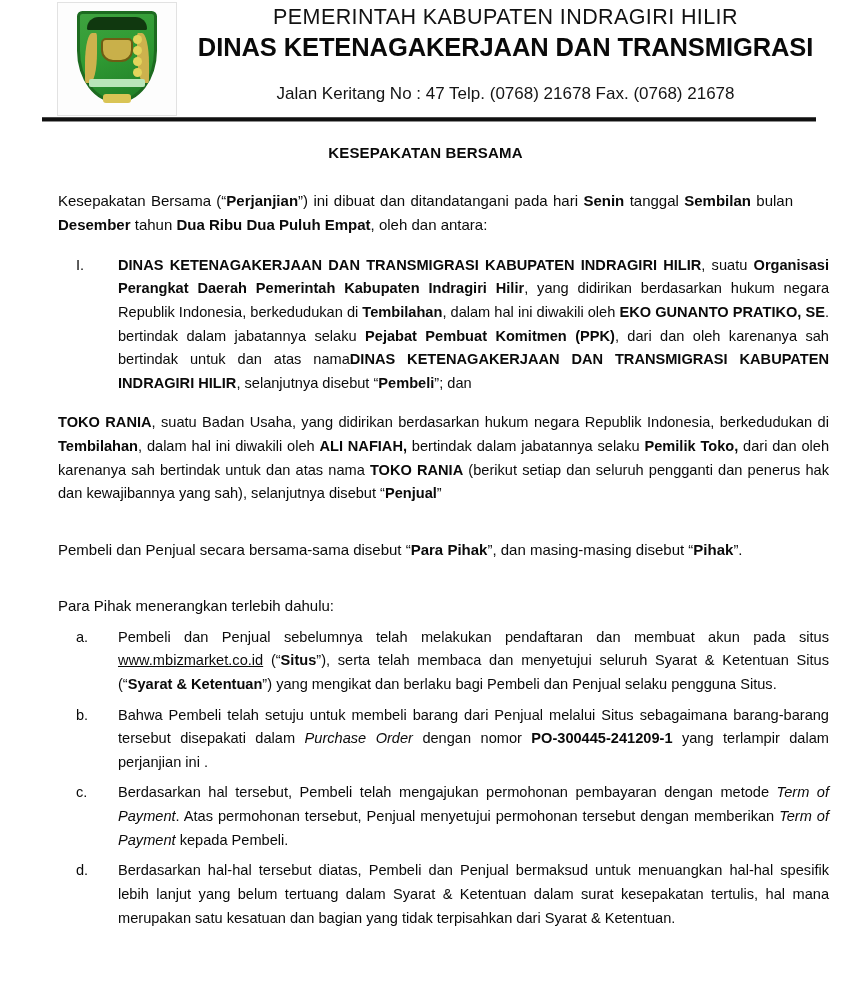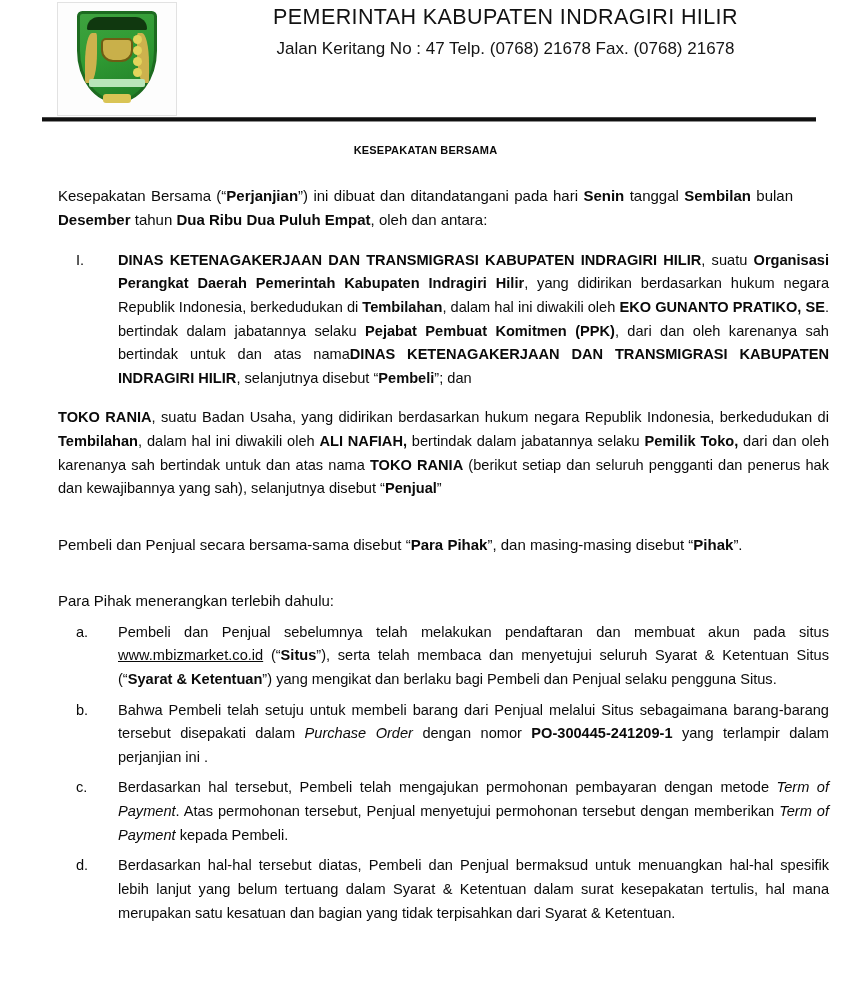--- a/index.html
+++ b/index.html
@@ -60,21 +60,21 @@
     font-weight: bold;
     letter-spacing: -0.1px;
     line-height: 1.2;
     margin-top: 2px;
     color: #0a0a0a;
     white-space: nowrap;
   }
   .kop-line3 {
     font-size: 17px;
     line-height: 1.3;
-    margin-top: 8px;
+    margin-top: 20px;
     color: #141414;
     white-space: nowrap;
   }
   .kop-line4 {
     font-size: 19px;
     font-weight: bold;
     letter-spacing: 4.5px;
     line-height: 1.25;
     margin-top: 2px;
     color: #0a0a0a;
@@ -93,21 +93,21 @@
 
   
   .doc {
     position: absolute;
     top: 132px;
     left: 0;
     right: 0;
   }
   .doc-title {
     text-align: center;
-    font-size: 11px;
+    font-size: 15px;
     font-weight: bold;
     letter-spacing: 0.2px;
     margin: 12px 0 0 0;
   }
 
   .para {
     margin: 0 58px 0 58px;
     font-size: 15px;
     line-height: 1.62;
     text-align: justify;
@@ -218,20 +218,21 @@
           <span></span>
           <span></span>
         </div>
       <div class="ribbon"></div>
       <div class="base"></div>
     </div>
   </div>
 
   <div class="kop-text">
     <div class="kop-line1">PEMERINTAH KABUPATEN INDRAGIRI HILIR</div>
+    <div class="kop-line2">DINAS KETENAGAKERJAAN DAN TRANSMIGRASI</div>
     <div class="kop-line3">Jalan Keritang No : 47 Telp. (0768) 21678 Fax. (0768) 21678</div>
   </div>
 
   <div class="kop-rule"></div>
 </div>
 
 <div class="doc">
 
   <div class="doc-title">KESEPAKATAN BERSAMA</div>
 

